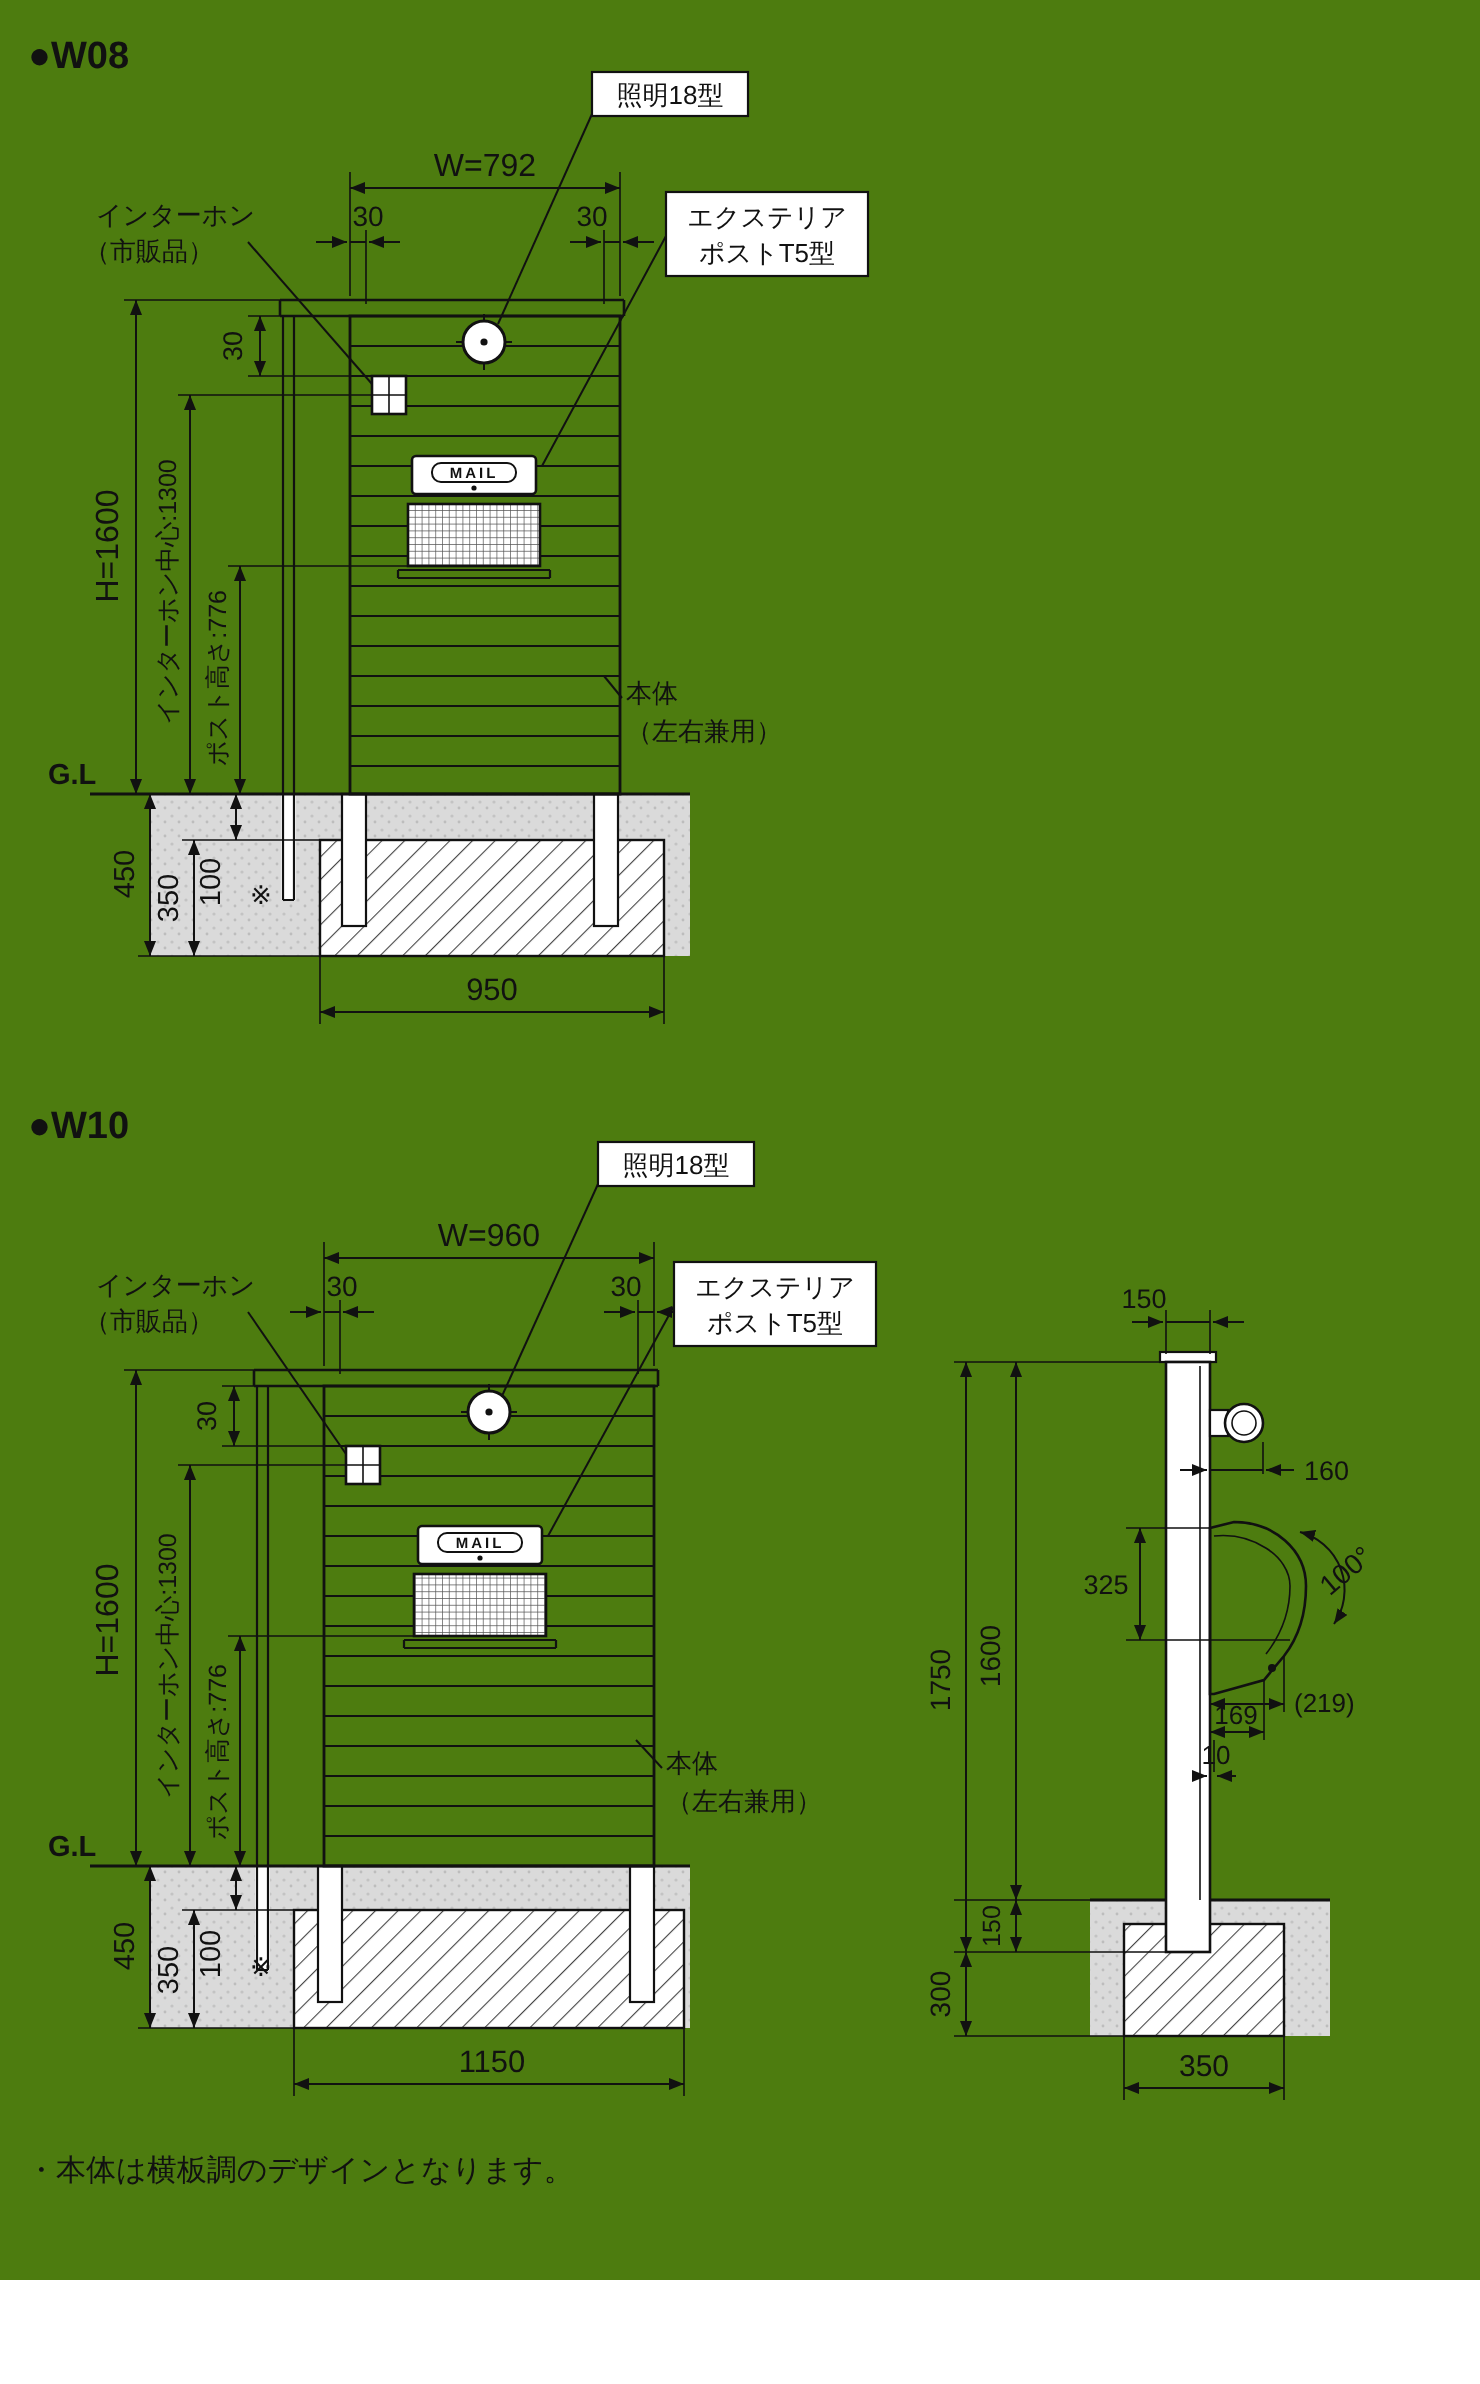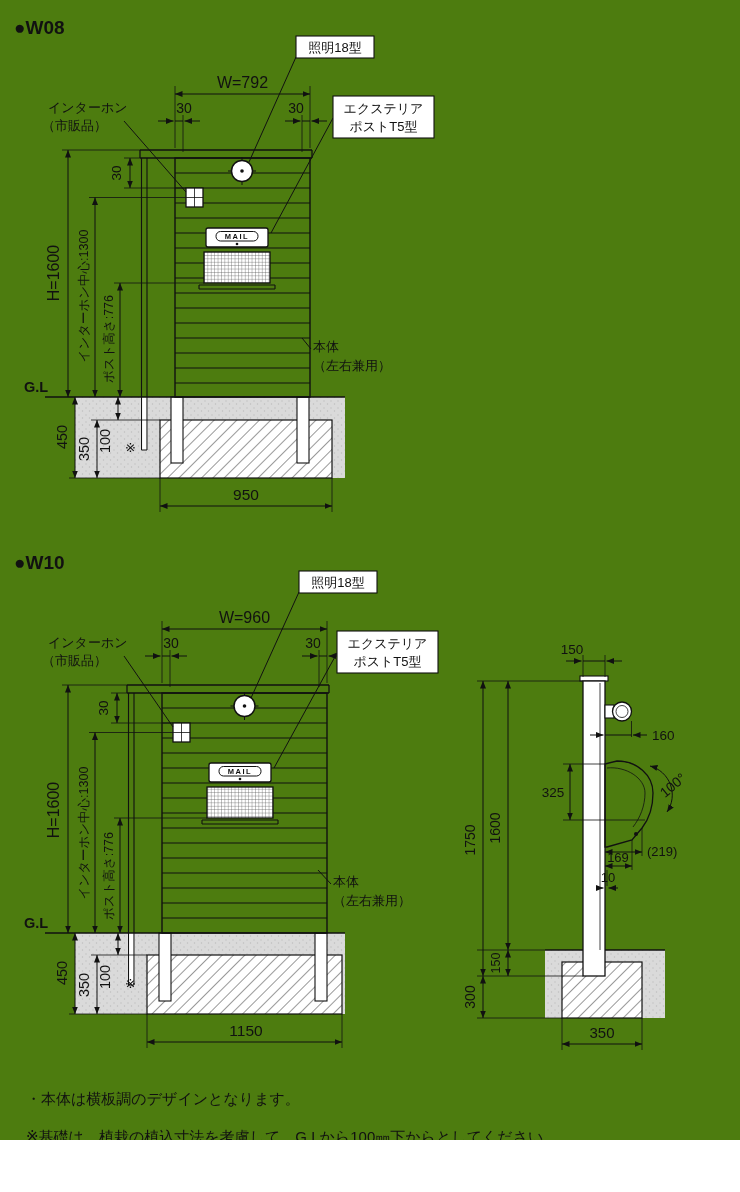--- a/index.html
+++ b/index.html
@@ -14,21 +14,21 @@
   .mid{text-anchor:middle}
   .s{fill:none;stroke:#111;stroke-width:1.3}
   .s14{fill:none;stroke:#111;stroke-width:1.4}
   .s16{fill:none;stroke:#111;stroke-width:1.6}
   .s11{fill:none;stroke:#111;stroke-width:1.1}
   .s1{fill:none;stroke:#111;stroke-width:1}
   .th{fill:none;stroke:#111;stroke-width:.8}
   .wf{fill:#fff;stroke:#111;stroke-width:1.3}
   .wf1{fill:#fff;stroke:#111;stroke-width:1.1}
   .notes{position:absolute;left:10px;top:1072px;font-size:15px;line-height:22px}
-  .notes p{margin:16px}
+  .notes p{margin:3px}
   .footer{position:absolute;right:16px;top:1148px;font-size:15px}
 </style>
 </head>
 <body>
 
 <div class="page">
 <svg width="740" height="1066" viewBox="0 0 740 1066">
 <defs>
   <marker id="arw" markerWidth="8" markerHeight="6" refX="7.5" refY="3" orient="auto-start-reverse" markerUnits="userSpaceOnUse">
     <path d="M0 0L7.5 3L0 6Z" fill="#111"></path>
@@ -275,16 +275,15 @@
     <text x="608" y="882" class="t13 mid">10</text>
     <text x="475" y="997" class="t14 mid" transform="rotate(-90 475 997)">300</text>
     <text x="500" y="963" class="t12 mid" transform="rotate(-90 500 963)">150</text>
     <text x="602" y="1038" class="t15 mid">350</text>
   </g>
 </g>
 </svg>
 
 <div class="notes">
   <p>・本体は横板調のデザインとなります。</p>
-  <p>※基礎は、植栽の植込寸法を考慮して、G.Lから100㎜下からとしてください。</p>
 </div>
 <div class="footer">寸法図：(単位㎜)</div>
 </div>
 
 </body></html>

